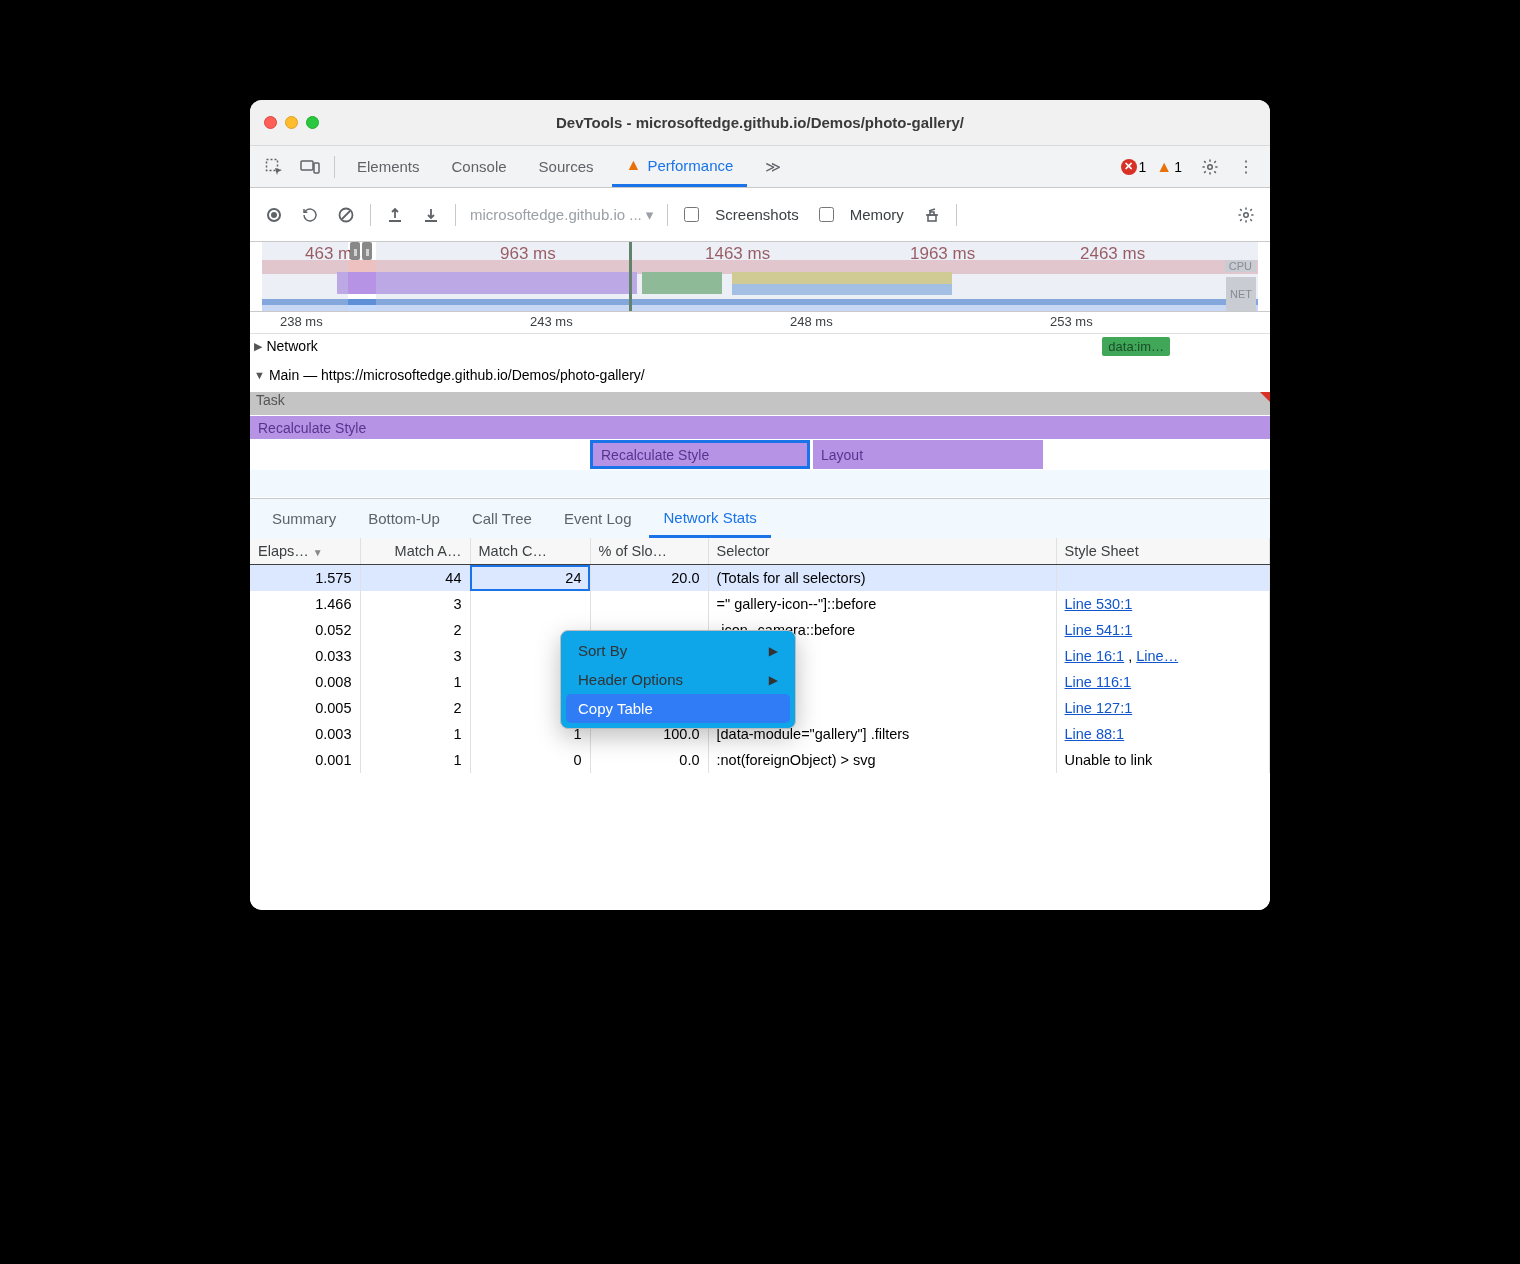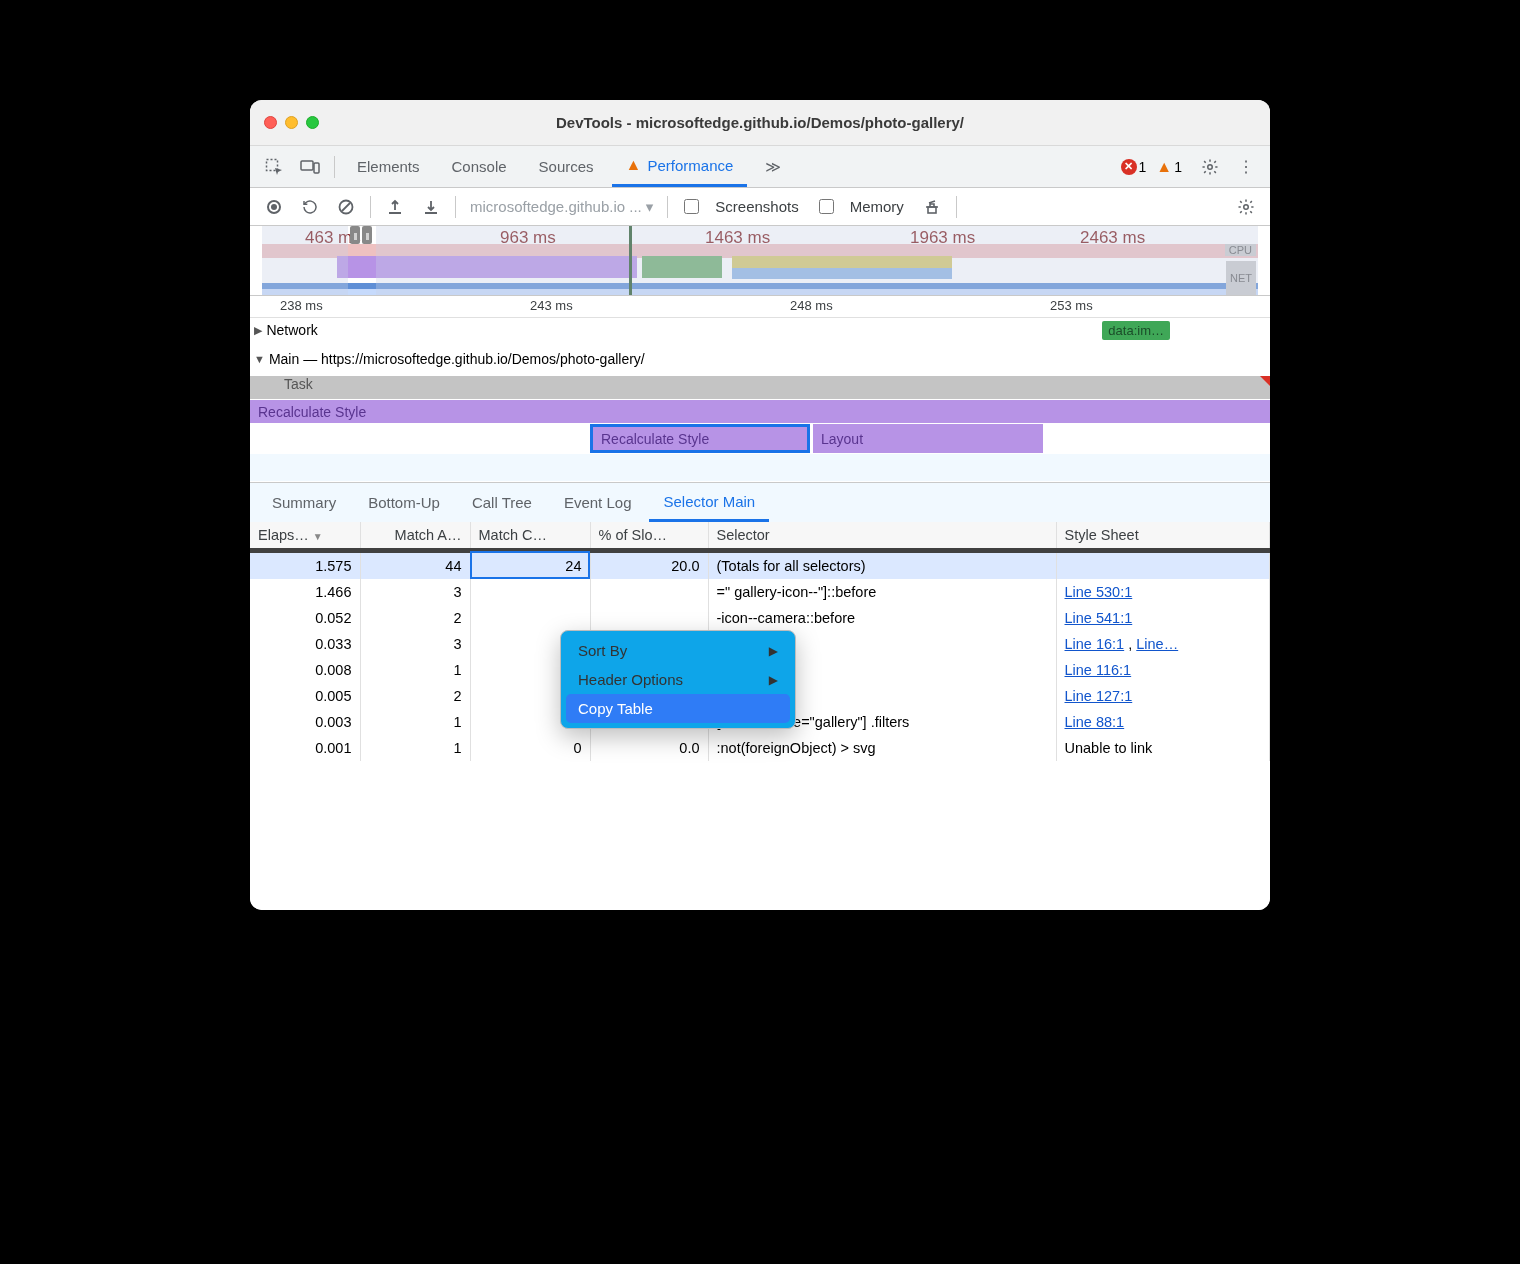--- a/index.html
+++ b/index.html
@@ -58,21 +58,21 @@
     padding: 0 14px; height:100%; display:flex; align-items:center;
     color:#5f6368; font-size:15px; cursor:pointer; gap:6px;
   }
   .tab.active { color:#1a73e8; border-bottom: 3px solid #1a73e8; font-weight:500; }
   .spacer { flex:1; }
   .err-count { display:flex; align-items:center; gap:2px; font-size:14px; }
   .err-circle { width:16px; height:16px; border-radius:50%; background:#d93025; color:#fff; font-size:11px; display:flex; align-items:center; justify-content:center; font-weight:700; }
   .warn-tri { color:#e8710a; font-size:16px; }
 
   .toolbar2 {
-    height: 38px; border-bottom: 1px solid #c9c9c9; background:#fff;
+    height: 54px; border-bottom: 1px solid #c9c9c9; background:#fff;
     display:flex; align-items:center; padding:0 8px; gap:4px;
   }
   .toolbar2 .tool-icon { color:#5f6368; }
   .url-select { color:#9aa0a6; font-size:15px; margin:0 6px; flex:0 0 auto; display:flex; align-items:center; gap:4px; cursor:pointer; }
   .chk { display:flex; align-items:center; gap:16px; font-size:15px; color:#3c4043; margin:0 8px; cursor:pointer; }
   .chk input { width:15px; height:15px; }
   .gear-red { color:#d93025; }
 
   .overview {
     height: 70px; position:relative; background:#fff; border-bottom:1px solid #c9c9c9;
@@ -96,37 +96,37 @@
     border-bottom: 1px solid #e0e0e0;
   }
   .tr-tick { position:absolute; top:2px; }
 
   .flame {
     background:#fff; position:relative;
   }
   .flame-row { height:29px; border-bottom:1px solid #fff; position:relative; font-size:14px; }
   .flame-label { position:absolute; left:4px; top:4px; display:flex; align-items:center; gap:4px; }
   .triangle { font-size:11px; color:#555; }
-  .task-bar { position:absolute; left:0; right:0; height:100%; background:#c4c4c4;padding-left:28px; }
+  .task-bar { position:absolute; left:0; right:0; height:100%; background:#c4c4c4; }
   .recalc-bar { position:absolute; left:0; right:0; height:100%; background:#b793e6; color:#59348f; padding-left:8px; display:flex; align-items:center; }
   .layout-bar { position:absolute; height:100%; background:#b793e6; color:#59348f; padding-left:8px; display:flex; align-items:center; }
   .recalc-sel { border: 3px solid #1a73e8; }
   .net-chip { position:absolute; background:#3fa757; color:#1b4d29; font-size:13px; padding:2px 6px; border-radius:2px; }
 
   .sub-tabs {
     height: 40px; display:flex; align-items:center; gap:4px; padding:0 8px;
     border-top:1px solid #c9c9c9; background:#f1f9ff;
   }
   .sub-tab { padding:8px 14px; height:100%; display:flex; align-items:center; color:#5f6368; font-size:15px; cursor:pointer; }
   .sub-tab.active { color:#1a73e8; border-bottom:3px solid #1a73e8; font-weight:500; }
 
   .table-wrap { flex:1; overflow:hidden; background:#fff; position:relative; }
   table { border-collapse:collapse; width:100%; font-size:14.5px; }
   th, td { padding:5px 8px; text-align:left; border-right:1px solid #e0e0e0; white-space:nowrap; }
-  th { background:#f7f7f7; color:#3c4043; font-weight:400; border-bottom:5px solid #404040; cursor:pointer; position:relative; }
+  th { background:#f7f7f7; color:#3c4043; font-weight:400; border-bottom:1px solid #404040; cursor:pointer; position:relative; }
   th .sort { font-size:10px; margin-left:4px; color:#888; }
   tr.sel td { background:#dbe8ff; }
   td.selcell { outline:2px solid #1a73e8; outline-offset:-2px; }
   .num { text-align:right; }
   a.link { color:#1155cc; text-decoration:underline; cursor:pointer; }
 
   .context-menu {
     position:absolute;
     left: 310px;
     top: 530px;
@@ -331,21 +331,21 @@
         </div>
     </div>
     <div class="flame-row" style="height:28px; background:#f1f9ff;"></div>
   </div>
 
   <div class="sub-tabs">
     <div class="sub-tab">Summary</div>
     <div class="sub-tab">Bottom-Up</div>
     <div class="sub-tab">Call Tree</div>
     <div class="sub-tab">Event Log</div>
-    <div class="sub-tab active">Selector Main</div>
+    <div class="sub-tab active">Network Stats</div>
   </div>
 
   <div class="table-wrap">
     <table>
       <thead>
         <tr>
           <th class="col-elapsed"><span>Elaps…</span><span class="sort">▼</span></th>
           <th class="col-ma">Match A…</th>
           <th class="col-mc">Match C…</th>
           <th class="col-slow">% of Slo…</th>

